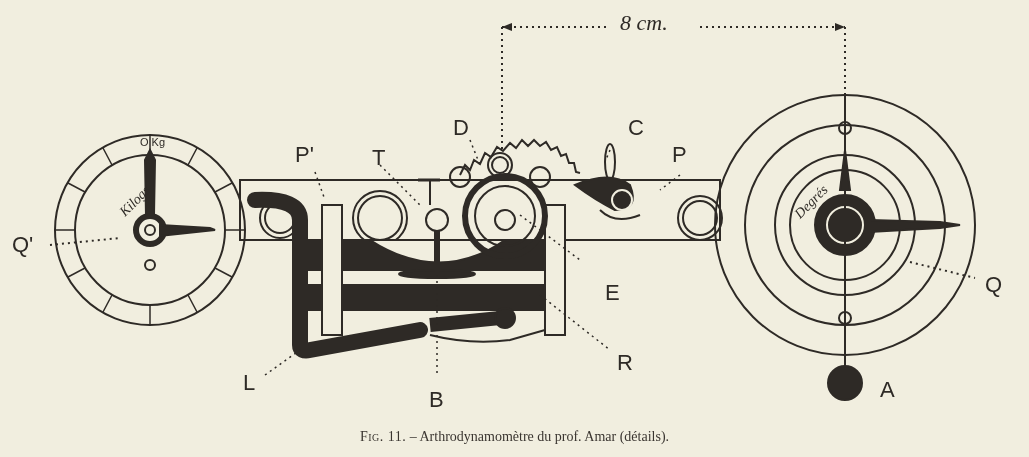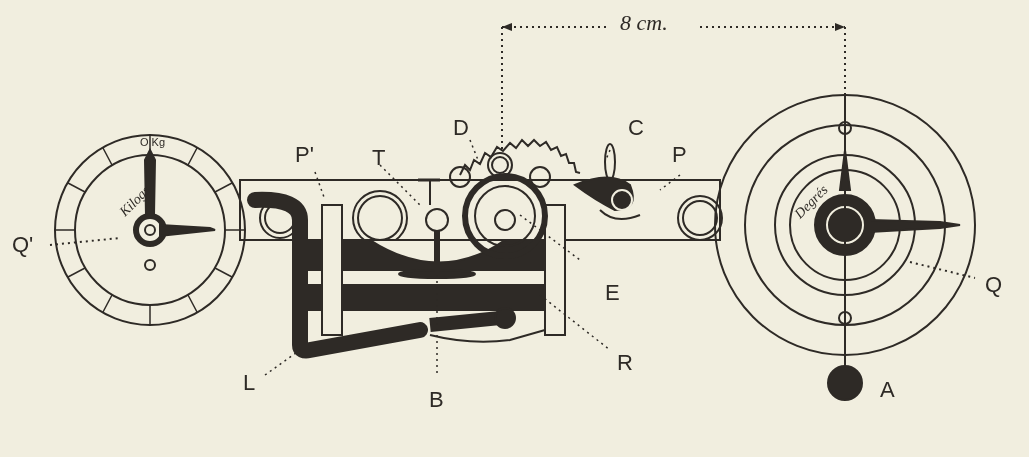--- a/index.html
+++ b/index.html
@@ -143,13 +143,16 @@
     <text x="429" y="407" class="lbl">B</text>
     <text x="243" y="390" class="lbl">L</text>
     <text x="985" y="292" class="lbl">Q</text>
     <text x="880" y="397" class="lbl">A</text>
 
     <text x="118" y="220" font-family="Liberation Serif, serif" font-style="italic" font-size="14" fill="#2e2a26" transform="rotate(-45 118 210)">Kilogs</text>
     <text x="140" y="146" font-family="Liberation Sans, sans-serif" font-size="11" fill="#2e2a26">O Kg</text>
     <text x="790" y="215" font-family="Liberation Serif, serif" font-style="italic" font-size="14" fill="#2e2a26" transform="rotate(-45 800 205)">Degrés</text>
   </svg>
 
+  <div class="caption">
+    <span class="fig">Fig. 11.</span><span> – </span><span>Arthrodynamomètre du prof. Amar (détails).</span>
+  </div>
 </div>
 
 </body></html>

